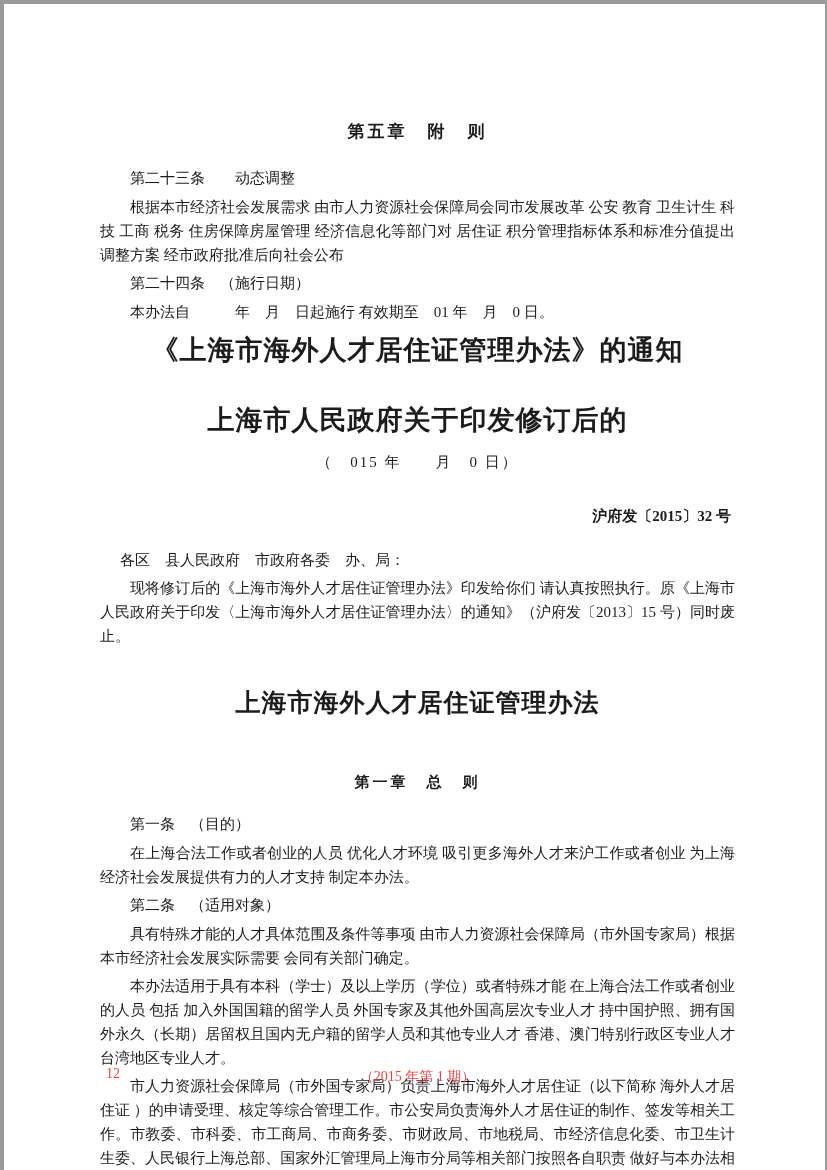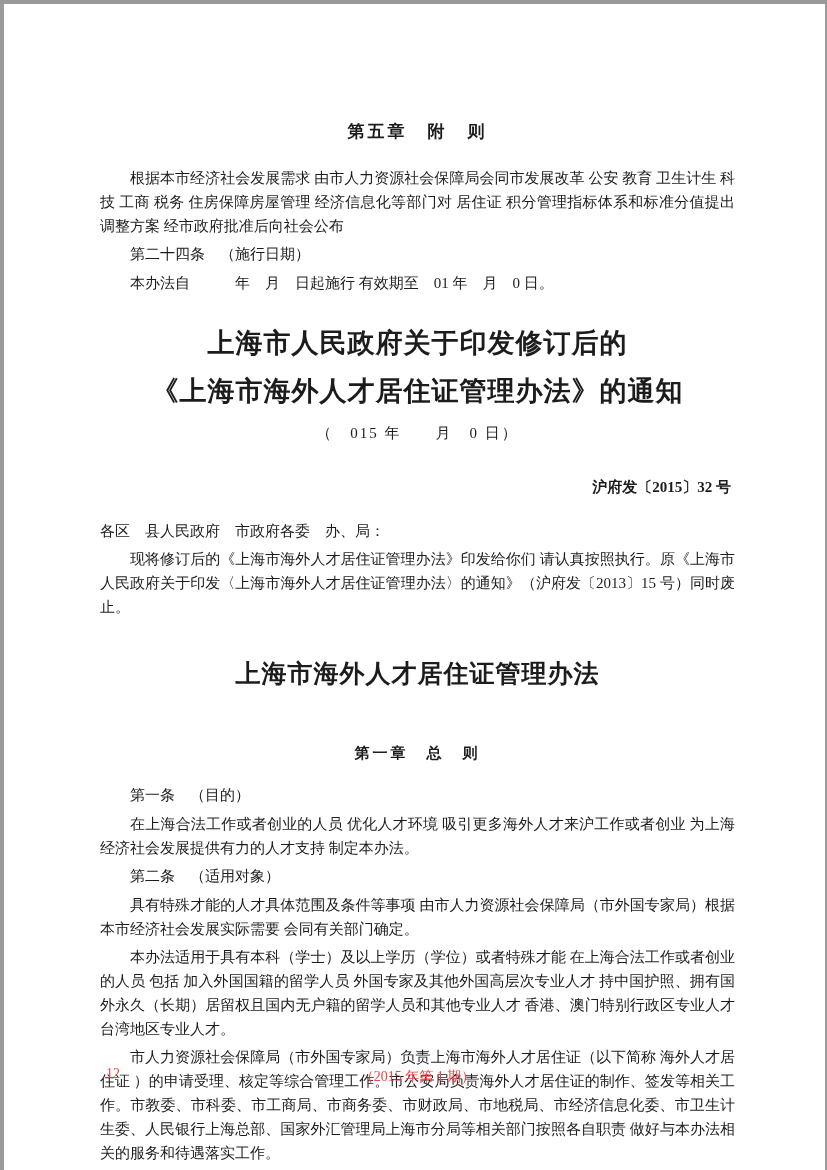--- a/index.html
+++ b/index.html
@@ -50,20 +50,21 @@
     letter-spacing: 2px;
   }
   .doc-number {
     text-align: right;
     margin-top: 26px;
     padding-right: 6px;
     font-weight: bold;
   }
   .salutation {
     margin-top: 16px;
+    margin-left: 20px;
   }
   .measures-title {
     text-align: center;
     font-weight: bold;
     font-size: 25px;
     line-height: 34px;
     margin-top: 34px;
     letter-spacing: 1px;
   }
   .h-chapter1 {
@@ -94,27 +95,28 @@
   }
 </style>
 </head>
 <body>
 
 <div class="page">
   <div class="content">
 
     <div class="h-chapter">第五章　附　则</div>
 
+    <div class="art-title">第二十三条　　动态调整</div>
     <div class="para">根据本市经济社会发展需求 由市人力资源社会保障局会同市发展改革 公安 教育 卫生计生 科技 工商 税务 住房保障房屋管理 经济信息化等部门对 居住证 积分管理指标体系和标准分值提出调整方案 经市政府批准后向社会公布</div>
 
     <div class="art-title">第二十四条　（施行日期）</div>
     <div class="para">本办法自　　　年　月　日起施行 有效期至　01 年　月　0 日。</div>
 
+    <div class="notice-title">《上海市海外人才居住证管理办法》的通知</div>
     <div class="notice-title first">上海市人民政府关于印发修订后的</div>
-    <div class="notice-title">《上海市海外人才居住证管理办法》的通知</div>
     <div class="date-line">（　015 年　　月　0 日）</div>
 
     <div class="doc-number">沪府发〔2015〕32 号</div>
 
     <div class="salutation">各区　县人民政府　市政府各委　办、局：</div>
     <div class="para">现将修订后的《上海市海外人才居住证管理办法》印发给你们 请认真按照执行。原《上海市人民政府关于印发〈上海市海外人才居住证管理办法〉的通知》（沪府发〔2013〕15 号）同时废止。</div>
 
     <div class="measures-title">上海市海外人才居住证管理办法</div>
 
     <div class="h-chapter1">第一章　总　则</div>

